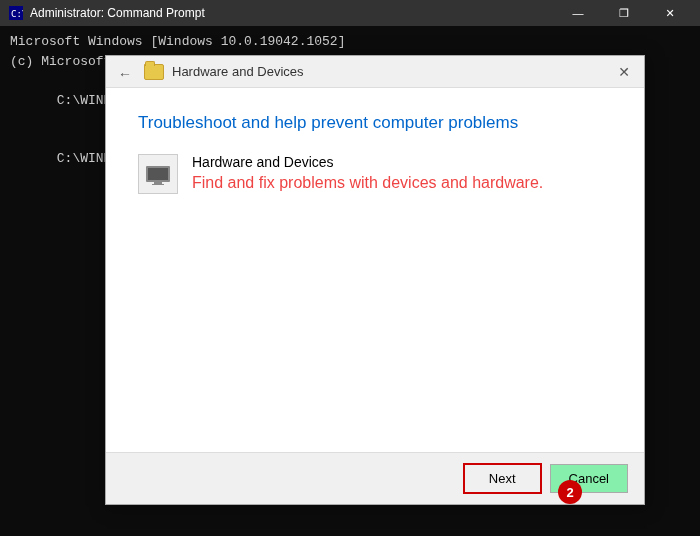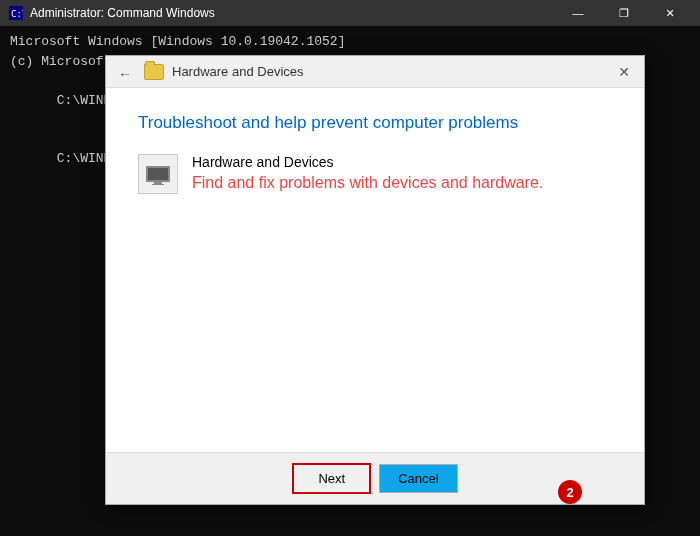--- a/index.html
+++ b/index.html
@@ -266,59 +266,59 @@
       text-decoration: none;
       display: block;
     }
 
     .dialog-footer {
       height: 52px;
       background: #f0f0f0;
       border-top: 1px solid #ddd;
       display: flex;
       align-items: center;
-      justify-content: center;
+      justify-content: flex-end;
       padding: 0 16px;
       gap: 8px;
     }
 
     .dialog-next-btn {
       padding: 6px 24px;
       background: #f0f0f0;
       border: 2px solid #cc0000;
       font-size: 13px;
       color: #000;
       cursor: pointer;
       font-family: 'Segoe UI', sans-serif;
     }
 
     .dialog-cancel-btn {
       padding: 6px 18px;
-      background: #0ea5e9;
+      background: #86efac;
       border: 1px solid #aaa;
       font-size: 13px;
       color: #000;
       cursor: pointer;
       font-family: 'Segoe UI', sans-serif;
     }
   </style>
 </head>
 <body>
 
 <div class="cmd-window">
 
   <div class="cmd-titlebar">
     <div class="cmd-titlebar-left">
       <div class="cmd-icon">
         <svg width="14" height="14" viewBox="0 0 14 14">
           <rect width="14" height="14" fill="#000080"></rect>
           <text x="2" y="11" font-size="9" fill="white" font-family="monospace">C:\</text>
         </svg>
       </div>
-      <span class="cmd-title">Administrator: Command Windows</span>
+      <span class="cmd-title">Administrator: Command Prompt</span>
     </div>
     <div class="cmd-controls">
       <div class="cmd-btn">—</div>
       <div class="cmd-btn">❐</div>
       <div class="cmd-btn close">✕</div>
     </div>
   </div>
 
   <div class="cmd-content">
     <div class="cmd-line">Microsoft Windows [Windows 10.0.19042.1052]</div>

